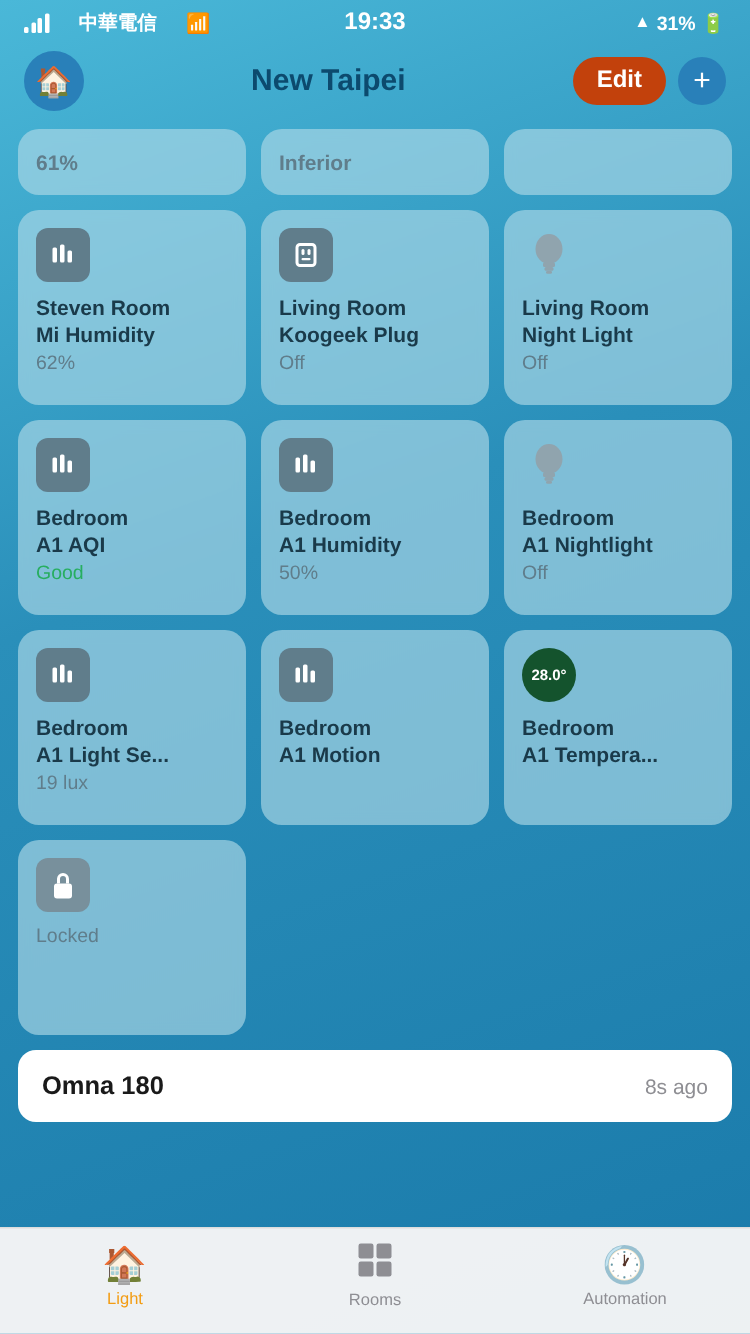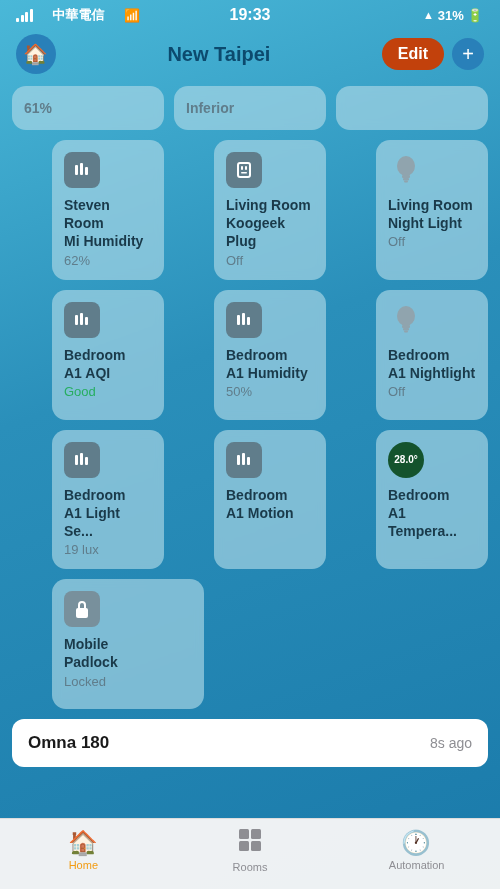--- a/index.html
+++ b/index.html
@@ -81,21 +81,20 @@
       background: rgba(173, 216, 230, 0.65);
       border-radius: 14px;
       padding: 12px;
       min-height: 130px;
       display: flex;
       flex-direction: column;
       justify-content: flex-start;
       backdrop-filter: blur(4px);
       cursor: pointer;
       position: relative;
-      margin-left: 40px;
     }
     .card-icon {
       width: 36px; height: 36px;
       background: #607d8b;
       border-radius: 8px;
       display: flex; align-items: center; justify-content: center;
       color: white;
       font-size: 18px;
       margin-bottom: 8px;
       flex-shrink: 0;
@@ -392,41 +391,39 @@
   <div class="grid-row">
 
     <div class="card" style="max-width:calc(33.33% - 7px);">
       <div class="card-icon lock-icon">
         <svg width="18" height="20" viewBox="0 0 18 20" fill="white">
           <rect x="3" y="9" width="12" height="10" rx="2"></rect>
           <path d="M6 9V6a3 3 0 0 1 6 0v3" fill="none" stroke="white" stroke-width="2"></path>
           <circle cx="9" cy="14" r="2"></circle>
         </svg>
       </div>
-      <span class="card-name" style="white-space:pre-line;">Mobile
-Padlock</span>
       <span class="card-status">Locked</span>
     </div>
   </div>
 
 </div>
 
 <div>
   <div class="camera-item">
     <span class="camera-name">Omna 180</span>
     <span class="camera-time">8s ago</span>
   </div>
 </div>
 
 <div class="nav-spacer"></div>
 
 <div class="bottom-nav">
   <div class="nav-item active">
     <span class="nav-icon">🏠</span>
-    <span class="nav-label">Home</span>
+    <span class="nav-label">Light</span>
   </div>
   <div class="nav-item">
     <span class="nav-icon" style="font-size:22px;">
       <svg width="26" height="26" viewBox="0 0 26 26" fill="#8e8e93">
         <rect x="2" y="2" width="10" height="10" rx="1.5"></rect>
         <rect x="14" y="2" width="10" height="10" rx="1.5"></rect>
         <rect x="2" y="14" width="10" height="10" rx="1.5"></rect>
         <rect x="14" y="14" width="10" height="10" rx="1.5"></rect>
       </svg>
     </span>

